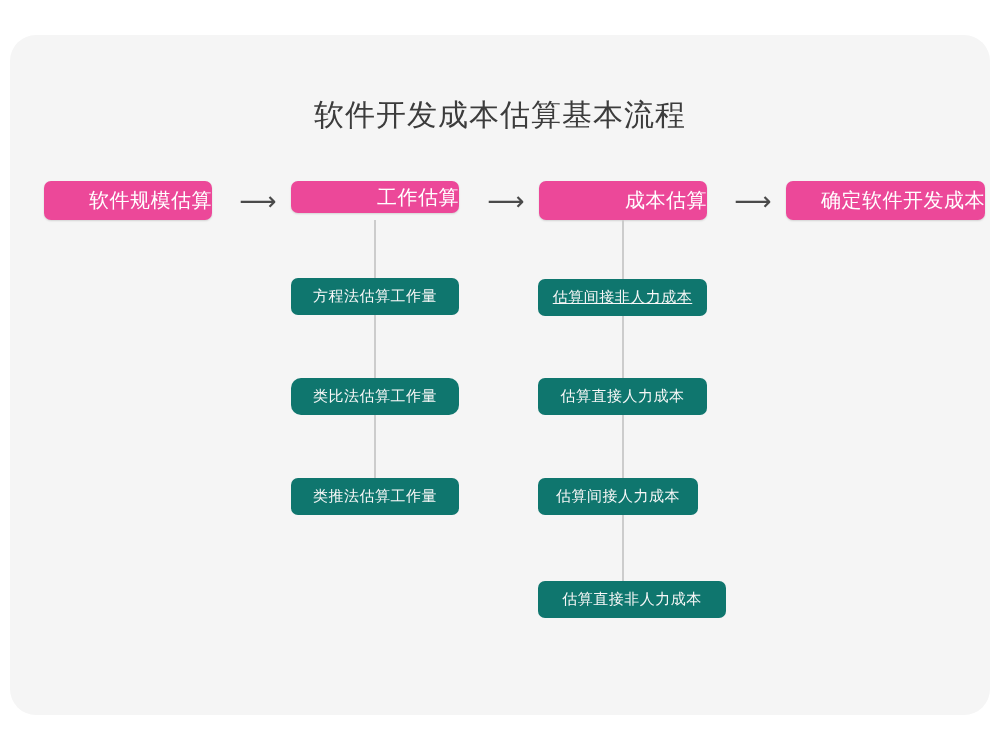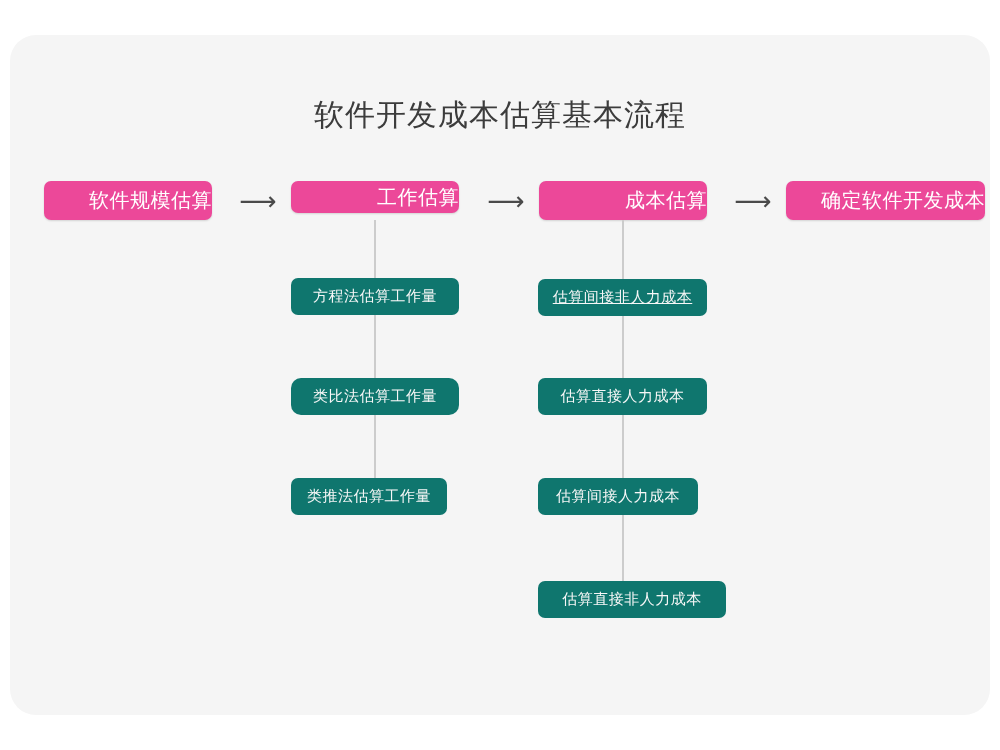--- a/index.html
+++ b/index.html
@@ -117,21 +117,21 @@
   <div class="vline" style="left:374px; top:415px; height:63px;"></div>
 
   <div class="node sub" style="left:291px; top:278px; width:168px; height:37px;">
     <span>方程法估算工作量</span>
   </div>
 
   <div class="node sub" style="left:291px; top:378px; width:168px; height:37px;border-radius:10px;">
     <span>类比法估算工作量</span>
   </div>
 
-  <div class="node sub" style="left:291px; top:478px; width:156px; height:37px;justify-content:center;">
+  <div class="node sub" style="left:291px; top:478px; width:168px; height:37px;justify-content:center;">
     <span>类推法估算工作量</span>
   </div>
 
   <div class="vline" style="left:622px; top:220px; height:59px;"></div>
   <div class="vline" style="left:622px; top:316px; height:62px;"></div>
   <div class="vline" style="left:622px; top:415px; height:63px;"></div>
   <div class="vline" style="left:622px; top:515px; height:66px;"></div>
 
   <div class="node sub" style="left:538px; top:279px; width:169px; height:37px;text-decoration:underline;">
     <span>估算间接非人力成本</span>

